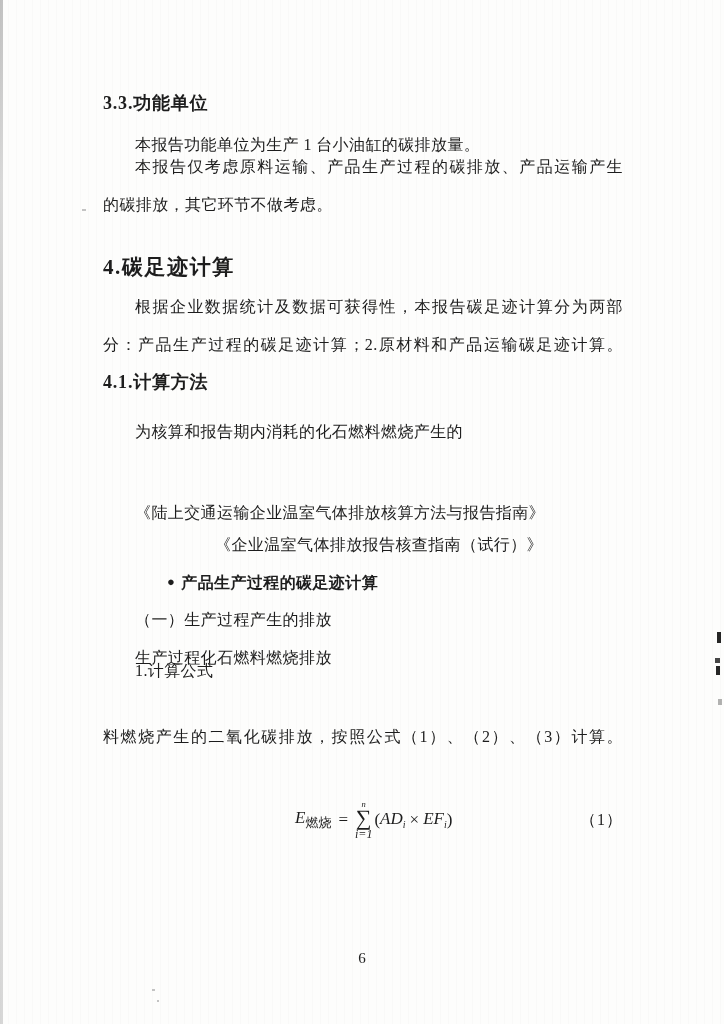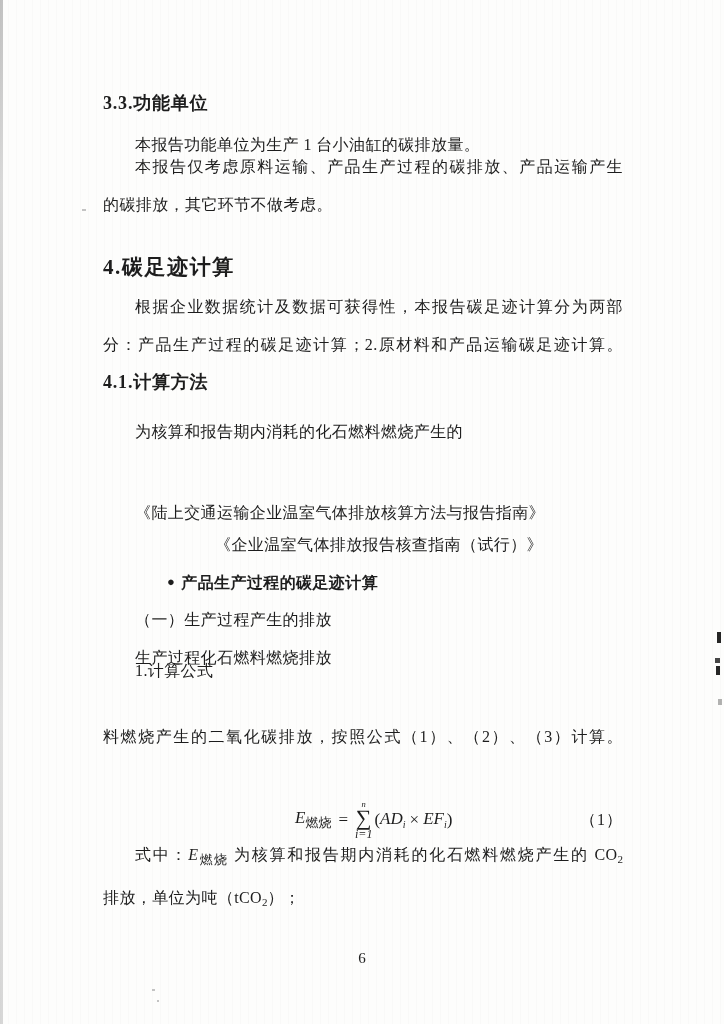--- a/index.html
+++ b/index.html
@@ -126,24 +126,16 @@
       </span>
       <span>(</span>
       <span><span class="f-var">AD</span><span class="f-sub-i">i</span></span>
       <span class="f-times">×</span>
       <span><span class="f-var">EF</span><span class="f-sub-i">i</span></span>
       <span>)</span>
     </span>
     <span class="eq-num">（1）</span>
   </div>
 
-  <div class="blk" style="top:836px;">
-    <div class="line ind stretch">
-      <span>式中：</span><span class="nowrap"><span class="f-var">E</span><span class="f-sub-cjk">燃烧</span></span><span> 为核算和报告期内消耗的化石燃料燃烧产生的 </span><span class="nowrap"><span>CO</span><span class="sub2">2</span></span>
-    </div>
-    <div class="line">
-      <span>排放，单位为吨（tCO</span><span class="sub2">2</span><span>）；</span>
-    </div>
-  </div>
 
   <div class="pagenum">6</div>
 
 </div>
 
 </body></html>

